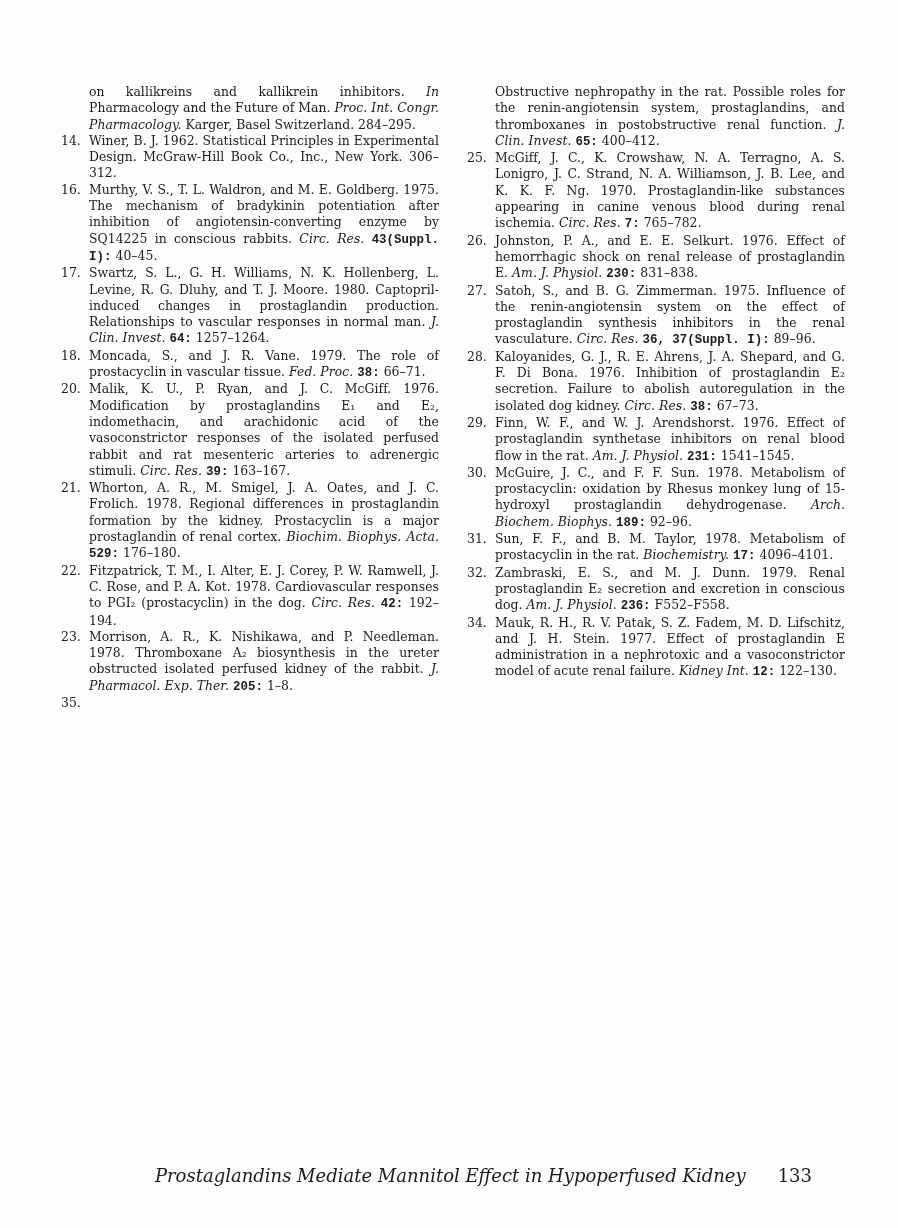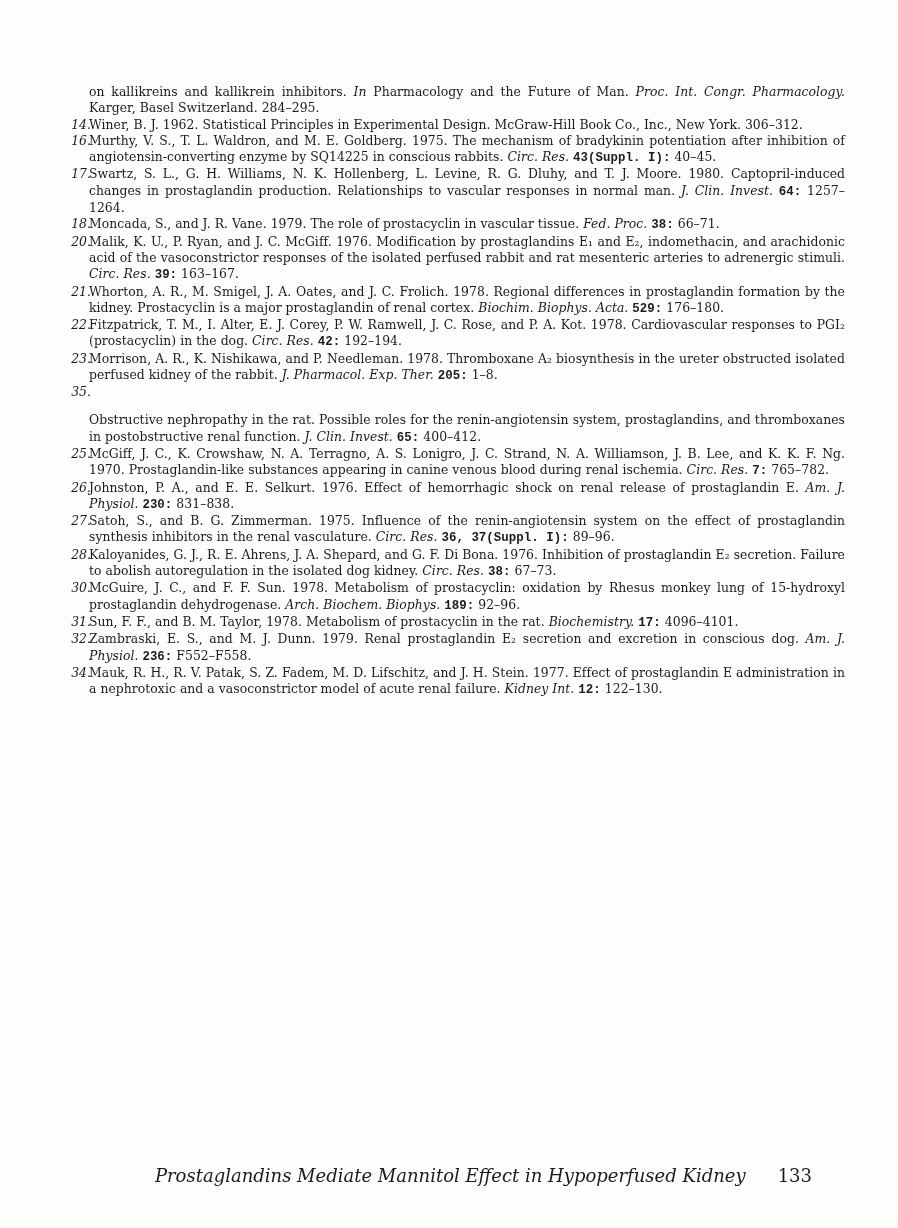--- a/index.html
+++ b/index.html
@@ -20,42 +20,39 @@
     color: #1b1b1b;
     font-family: "DejaVu Serif", "Liberation Serif", serif;
   }
   .references {
     position: absolute;
     top: 84px;
     left: 61px;
     right: 53px;
     display: flex;
     gap: 28px;
-    flex-direction: column;
   }
   .col {
     flex: 1 1 0;
     min-width: 0;
   }
   .ref {
     position: relative;
     padding-left: 28px;
     text-align: justify;
     font-size: 12.4px;
     line-height: 16.3px;
     letter-spacing: 0.05px;
   }
   .ref-num {
     position: absolute;
-    left: 8px;
+    left: 0;
     top: 0;
     width: 22px;
-    text-align: right;
     white-space: nowrap;
-    font-style: italic;
   }
   .seg-r { font-style: normal; font-weight: normal; }
   .seg-i { font-style: italic; }
   .seg-b { font-weight: bold; font-family: Liberation Mono, monospace; }
   .footer {
     position: absolute;
     top: 1167px;
     right: 86px;
     font-size: 18px;
     line-height: 17px;
@@ -85,20 +82,21 @@
         <div class="ref"><span class="ref-num">22.</span><span class="ref-text"><span class="seg-r">Fitzpatrick, T. M., I. Alter, E. J. Corey, P. W. Ramwell, J. C. Rose, and P. A. Kot. 1978. Cardiovascular responses to PGI₂ (prostacyclin) in the dog. </span><span class="seg-i">Circ. Res. </span><span class="seg-b">42:</span><span class="seg-r"> 192–194.</span></span></div>
         <div class="ref"><span class="ref-num">23.</span><span class="ref-text"><span class="seg-r">Morrison, A. R., K. Nishikawa, and P. Needleman. 1978. Thromboxane A₂ biosynthesis in the ureter obstructed isolated perfused kidney of the rabbit. </span><span class="seg-i">J. Pharmacol. Exp. Ther. </span><span class="seg-b">205:</span><span class="seg-r"> 1–8.</span></span></div>
         <div class="ref"><span class="ref-num">35.</span></div>
       </div>
     <div class="col">
         <div class="ref"><span class="ref-num"></span><span class="ref-text"><span class="seg-r">Obstructive nephropathy in the rat. Possible roles for the renin-angiotensin system, prostaglandins, and thromboxanes in postobstructive renal function. </span><span class="seg-i">J. Clin. Invest. </span><span class="seg-b">65:</span><span class="seg-r"> 400–412.</span></span></div>
         <div class="ref"><span class="ref-num">25.</span><span class="ref-text"><span class="seg-r">McGiff, J. C., K. Crowshaw, N. A. Terragno, A. S. Lonigro, J. C. Strand, N. A. Williamson, J. B. Lee, and K. K. F. Ng. 1970. Prostaglandin-like substances appearing in canine venous blood during renal ischemia. </span><span class="seg-i">Circ. Res. </span><span class="seg-b">7:</span><span class="seg-r"> 765–782.</span></span></div>
         <div class="ref"><span class="ref-num">26.</span><span class="ref-text"><span class="seg-r">Johnston, P. A., and E. E. Selkurt. 1976. Effect of hemorrhagic shock on renal release of prostaglandin E. </span><span class="seg-i">Am. J. Physiol. </span><span class="seg-b">230:</span><span class="seg-r"> 831–838.</span></span></div>
         <div class="ref"><span class="ref-num">27.</span><span class="ref-text"><span class="seg-r">Satoh, S., and B. G. Zimmerman. 1975. Influence of the renin-angiotensin system on the effect of prostaglandin synthesis inhibitors in the renal vasculature. </span><span class="seg-i">Circ. Res. </span><span class="seg-b">36, 37(Suppl. I):</span><span class="seg-r"> 89–96.</span></span></div>
         <div class="ref"><span class="ref-num">28.</span><span class="ref-text"><span class="seg-r">Kaloyanides, G. J., R. E. Ahrens, J. A. Shepard, and G. F. Di Bona. 1976. Inhibition of prostaglandin E₂ secretion. Failure to abolish autoregulation in the isolated dog kidney. </span><span class="seg-i">Circ. Res. </span><span class="seg-b">38:</span><span class="seg-r"> 67–73.</span></span></div>
+        <div class="ref"><span class="ref-num">29.</span><span class="ref-text"><span class="seg-r">Finn, W. F., and W. J. Arendshorst. 1976. Effect of prostaglandin synthetase inhibitors on renal blood flow in the rat. </span><span class="seg-i">Am. J. Physiol. </span><span class="seg-b">231:</span><span class="seg-r"> 1541–1545.</span></span></div>
         <div class="ref"><span class="ref-num">30.</span><span class="ref-text"><span class="seg-r">McGuire, J. C., and F. F. Sun. 1978. Metabolism of prostacyclin: oxidation by Rhesus monkey lung of 15-hydroxyl prostaglandin dehydrogenase. </span><span class="seg-i">Arch. Biochem. Biophys. </span><span class="seg-b">189:</span><span class="seg-r"> 92–96.</span></span></div>
         <div class="ref"><span class="ref-num">31.</span><span class="ref-text"><span class="seg-r">Sun, F. F., and B. M. Taylor, 1978. Metabolism of prostacyclin in the rat. </span><span class="seg-i">Biochemistry. </span><span class="seg-b">17:</span><span class="seg-r"> 4096–4101.</span></span></div>
         <div class="ref"><span class="ref-num">32.</span><span class="ref-text"><span class="seg-r">Zambraski, E. S., and M. J. Dunn. 1979. Renal prostaglandin E₂ secretion and excretion in conscious dog. </span><span class="seg-i">Am. J. Physiol. </span><span class="seg-b">236:</span><span class="seg-r"> F552–F558.</span></span></div>
         <div class="ref"><span class="ref-num">34.</span><span class="ref-text"><span class="seg-r">Mauk, R. H., R. V. Patak, S. Z. Fadem, M. D. Lifschitz, and J. H. Stein. 1977. Effect of prostaglandin E administration in a nephrotoxic and a vasoconstrictor model of acute renal failure. </span><span class="seg-i">Kidney Int. </span><span class="seg-b">12:</span><span class="seg-r"> 122–130.</span></span></div>
       </div>
   </div>
   <div class="footer">
     <span class="running-title">Prostaglandins Mediate Mannitol Effect in Hypoperfused Kidney</span><span class="page-number">133</span>
   </div>
 </div>

